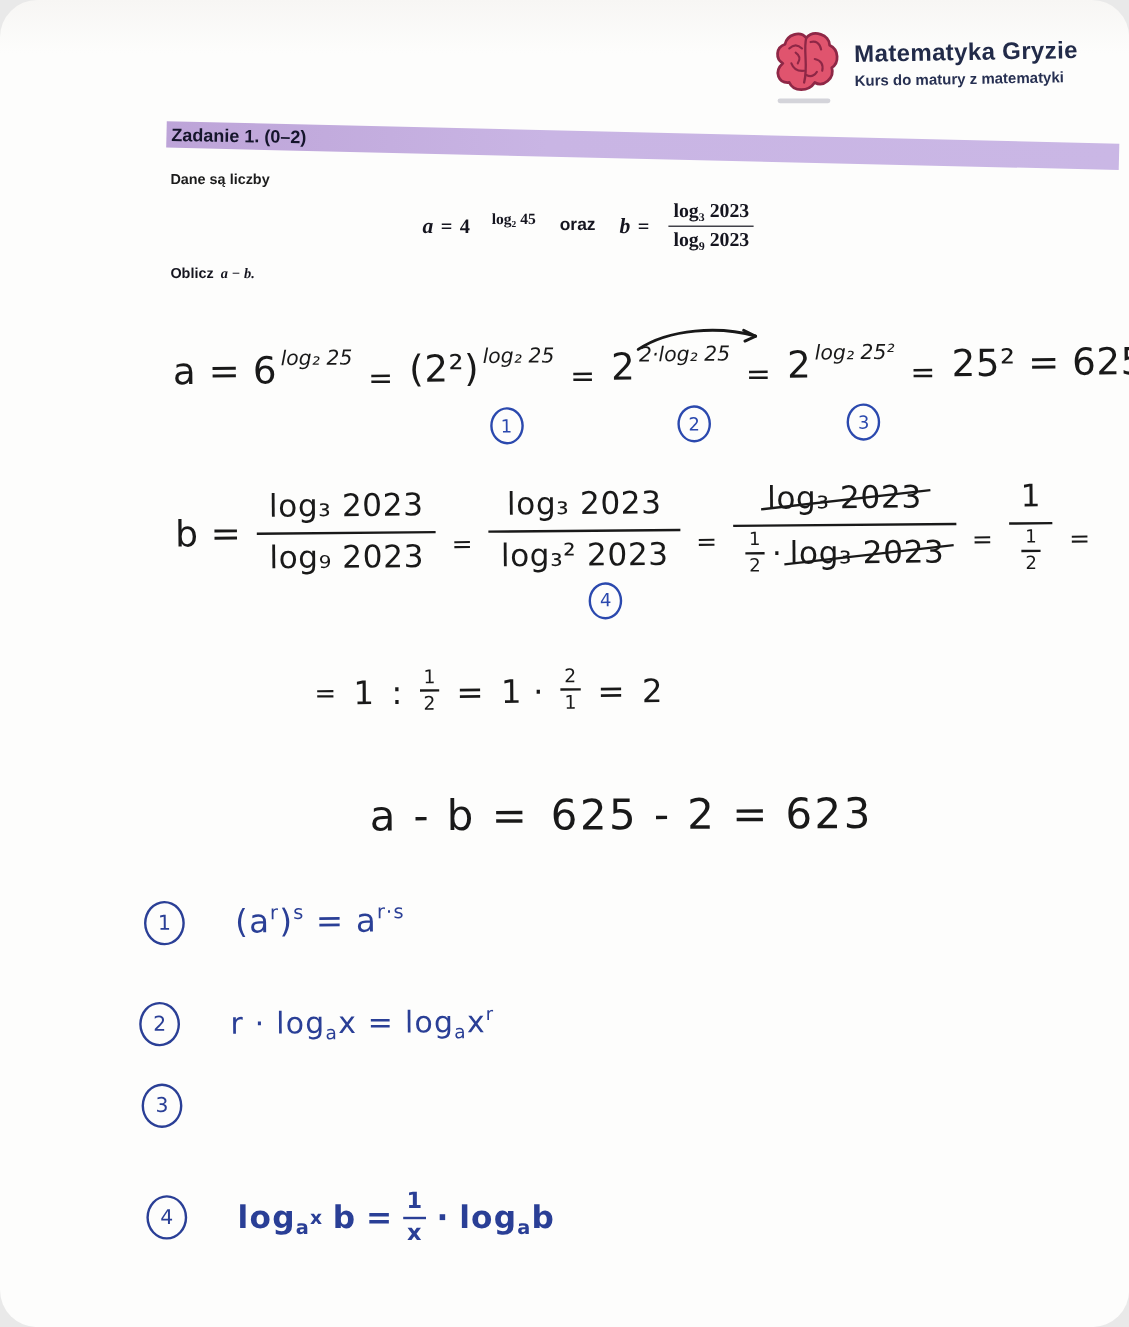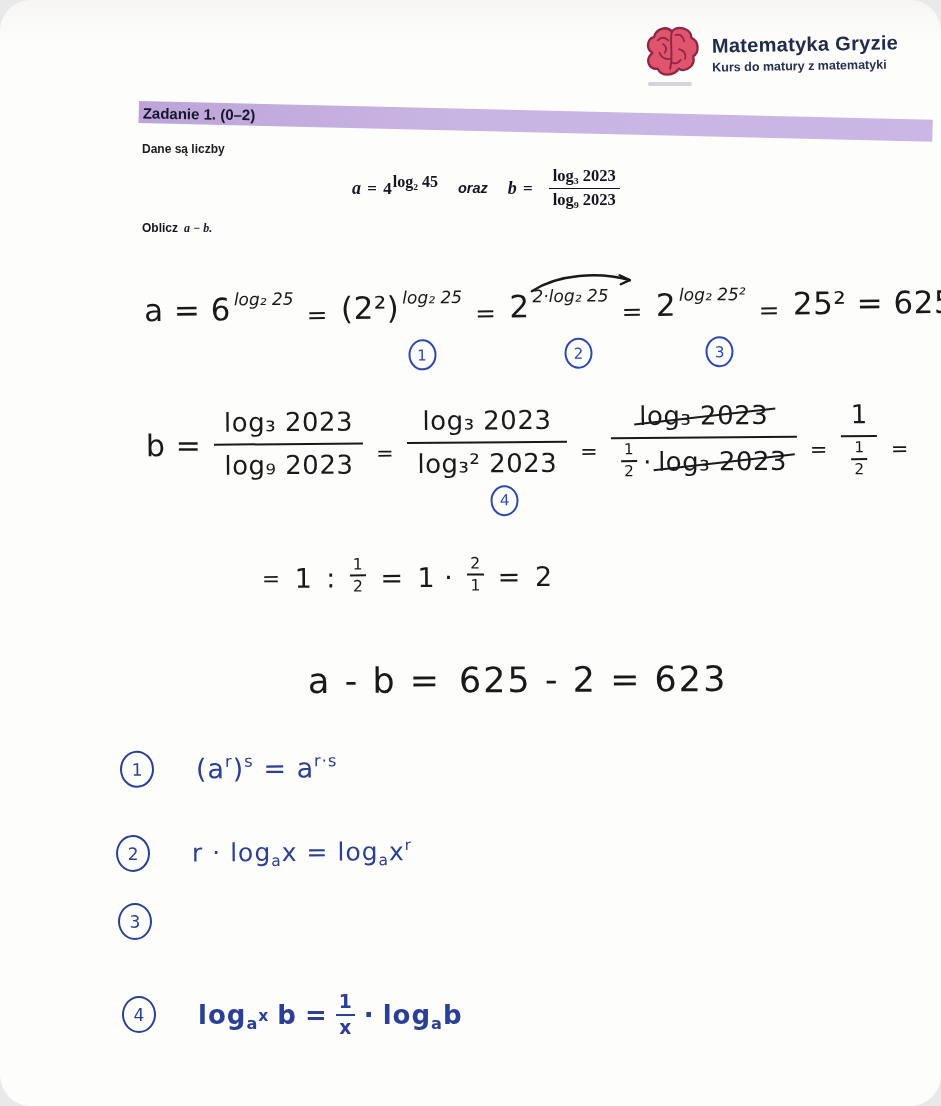--- a/index.html
+++ b/index.html
@@ -19,22 +19,22 @@
   .task-bar{position:absolute;left:139px;top:101px;width:794px;height:22px;
     background:linear-gradient(90deg,#bda4d8,#c9b5e4 40%,#cab7e5);
     transform:rotate(1.35deg);transform-origin:left top;display:flex;align-items:center;}
   .task-title{font-size:15px;font-weight:bold;color:#15152b;padding-left:4px;transform:rotate(-.4deg);}
   .intro{position:absolute;left:142px;top:128px;font-size:12px;font-weight:bold;color:#1c1c1c;margin-top:14px;}
   
   .given{position:absolute;left:352px;top:167px;display:flex;align-items:center;gap:14px;
     font-family:"Liberation Serif",serif;font-weight:bold;font-size:17px;color:#15151f;}
   .ivar{font-style:italic;font-size:18px;}
   .g-eq{padding:0 2px;}
-  .g-exp{font-size:16px;position:relative;top:-7px;margin-left:1px;}
-  .g-oraz{font-family:"Liberation Sans",sans-serif;font-size:14.5px;font-weight:bold;margin:0 6px;font-style:italic;}
+  .g-exp{font-size:13px;position:relative;top:-7px;margin-left:18px;}
+  .g-oraz{font-family:"Liberation Sans",sans-serif;font-size:14.5px;font-weight:bold;margin:0 6px;}
   .g-frac{display:inline-flex;flex-direction:column;align-items:center;line-height:1.15;font-size:16.5px;}
   .g-num{padding:0 4px 2px;}
   .g-den{border-top:1.6px solid #15151f;padding:2px 4px 0;}
   .instruction{position:absolute;left:142px;top:221px;font-size:12px;font-weight:bold;color:#15151f;}
   .instruction .ser{font-family:"Liberation Serif",serif;font-style:italic;margin-left:6px;}
   
   .hand{font-family:"DejaVu Sans",sans-serif;color:#191919;letter-spacing:.5px;}
   .heq{transform:translateY(10px);font-size:.8em;}
   .term{position:relative;display:inline-block;white-space:nowrap;}
   .exp{display:inline-block;font-size:17px;transform:translateY(-15px);margin-left:3px;letter-spacing:0;font-style:italic;}

